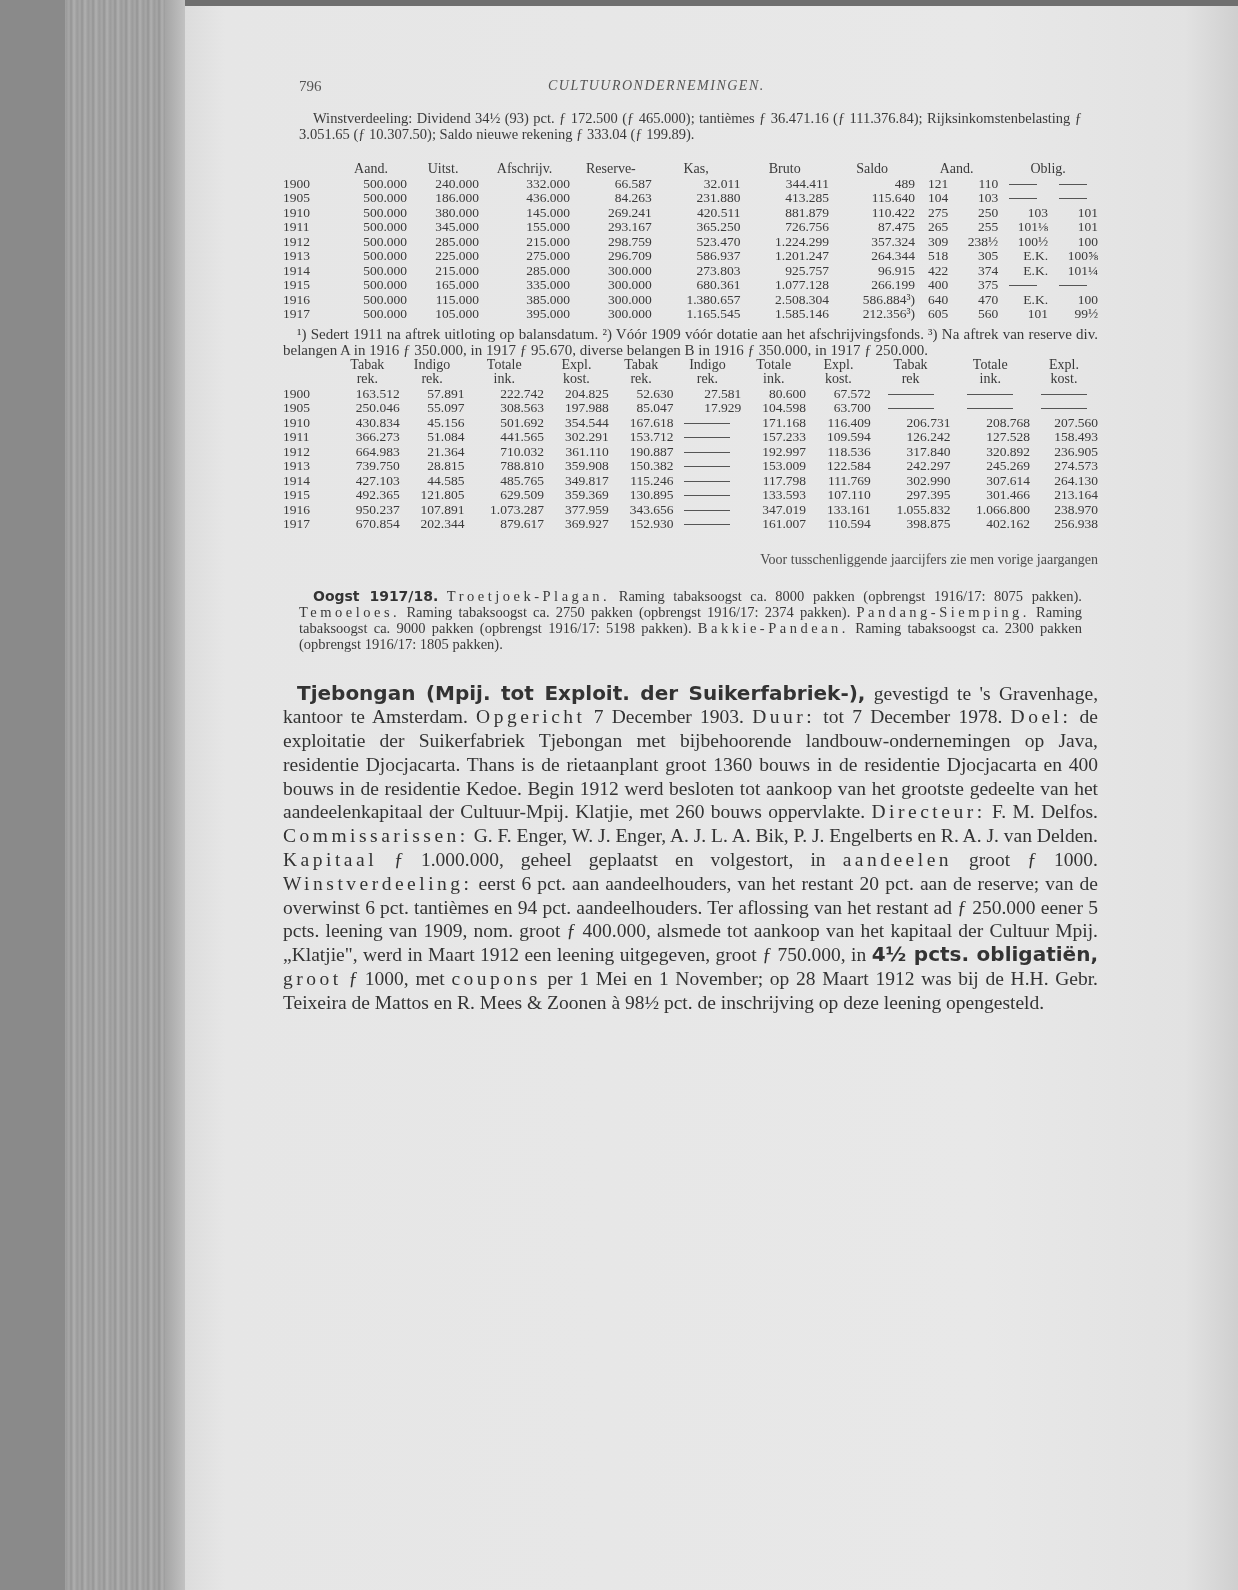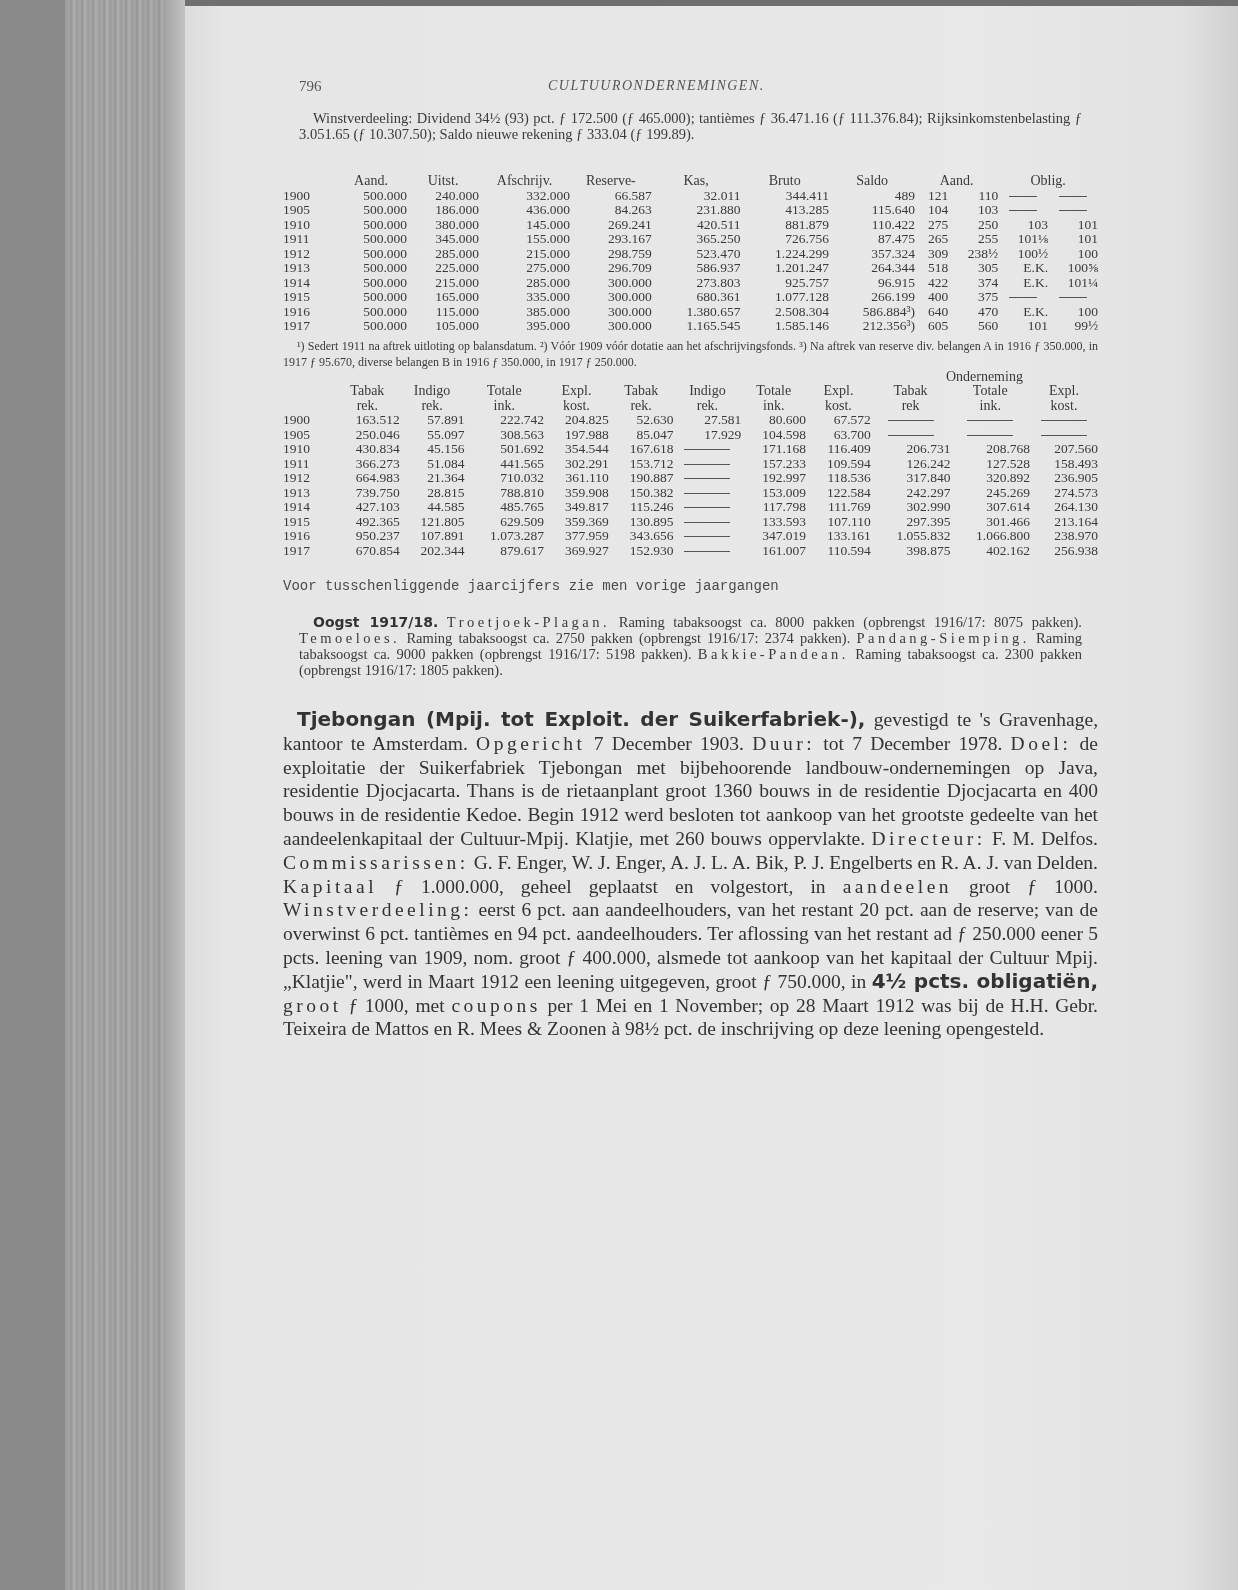--- a/index.html
+++ b/index.html
@@ -34,22 +34,22 @@
   .bold-sans { font-family:"DejaVu Sans","Liberation Sans",sans-serif; font-weight:bold; color:#333; }
 
   table.fin { border-collapse:collapse; font-size:13.5px; line-height:14.5px; color:#3a3a3a; }
   table.fin td, table.fin th { padding:0; white-space:nowrap; font-weight:normal; }
   table.fin th { font-size:14px; text-align:center; }
   .num { text-align:right; }
   .yr { text-align:left; width:52px; }
   .dash { display:inline-block; width:46px; border-top:1px solid #555; vertical-align:middle; }
   .dash.short { width:28px; }
 
-  .note { font-size:12px; line-height:16px; text-align:justify; color:#3a3a3a; margin:0; }
-  .center-line { text-align:left; font-size:14px; color:#4a4a4a;font-family:Liberation Mono, monospace; }
+  .note { font-size:15px; line-height:16px; text-align:justify; color:#3a3a3a; margin:0; }
+  .center-line { text-align:right; font-size:14px; color:#4a4a4a; }
 
   .big { font-size:19.5px; line-height:23.8px; text-align:justify; color:#333; margin:0; }
   .big .bold-sans { font-size:20px; }
 </style>
 </head>
 <body>
 
 <div class="top-shade"></div>
 <div class="book-edge"></div>
 <div class="book-edge-dark"></div>
@@ -58,21 +58,21 @@
 
 <div class="content">
 
   <div class="running-head">
     <span class="page-num">796</span>
     <span class="running-title">CULTUURONDERNEMINGEN.</span>
   </div>
 
   <p class="para" style="margin-top:10px; text-indent:14px;">Winstverdeeling: Dividend 34½ (93) pct. ƒ 172.500 (ƒ 465.000); tantièmes ƒ 36.471.16 (ƒ 111.376.84); Rijksinkomstenbelasting ƒ 3.051.65 (ƒ 10.307.50); Saldo nieuwe rekening ƒ 333.04 (ƒ 199.89).</p>
 
-  <table class="fin" id="t1" style="margin-top:32px; width:815px;">
+  <table class="fin" id="t1" style="margin-top:20px; width:815px;">
     <thead>
       <tr id="t1h1">
           <th></th>
           <th>Aand.</th>
           <th>Uitst.</th>
           <th>Afschrijv.</th>
           <th>Reserve-</th>
           <th>Kas,</th>
           <th>Bruto</th>
           <th>Saldo</th>
@@ -221,24 +221,20 @@
           <td class="num">101</td>
           <td class="num">99½</td>
         </tr>
       </tbody>
   </table>
 
   <p class="note" style="margin-top:4px; text-indent:14px;">¹) Sedert 1911 na aftrek uitloting op balansdatum. ²) Vóór 1909 vóór dotatie aan het afschrijvingsfonds. ³) Na aftrek van reserve div. belangen A in 1916 ƒ 350.000, in 1917 ƒ 95.670, diverse belangen B in 1916 ƒ 350.000, in 1917 ƒ 250.000.</p>
 
   <table class="fin" id="t2" style="margin-top:0px; width:815px;">
     <thead>
-      <tr>
-        <th colspan="9"></th>
-        <th colspan="3" style="text-align:center;">Onderneming</th>
-      </tr>
       <tr id="t2h1">
           <th></th>
           <th>Tabak</th>
           <th>Indigo</th>
           <th>Totale</th>
           <th>Expl.</th>
           <th>Tabak</th>
           <th>Indigo</th>
           <th>Totale</th>
           <th>Expl.</th>

